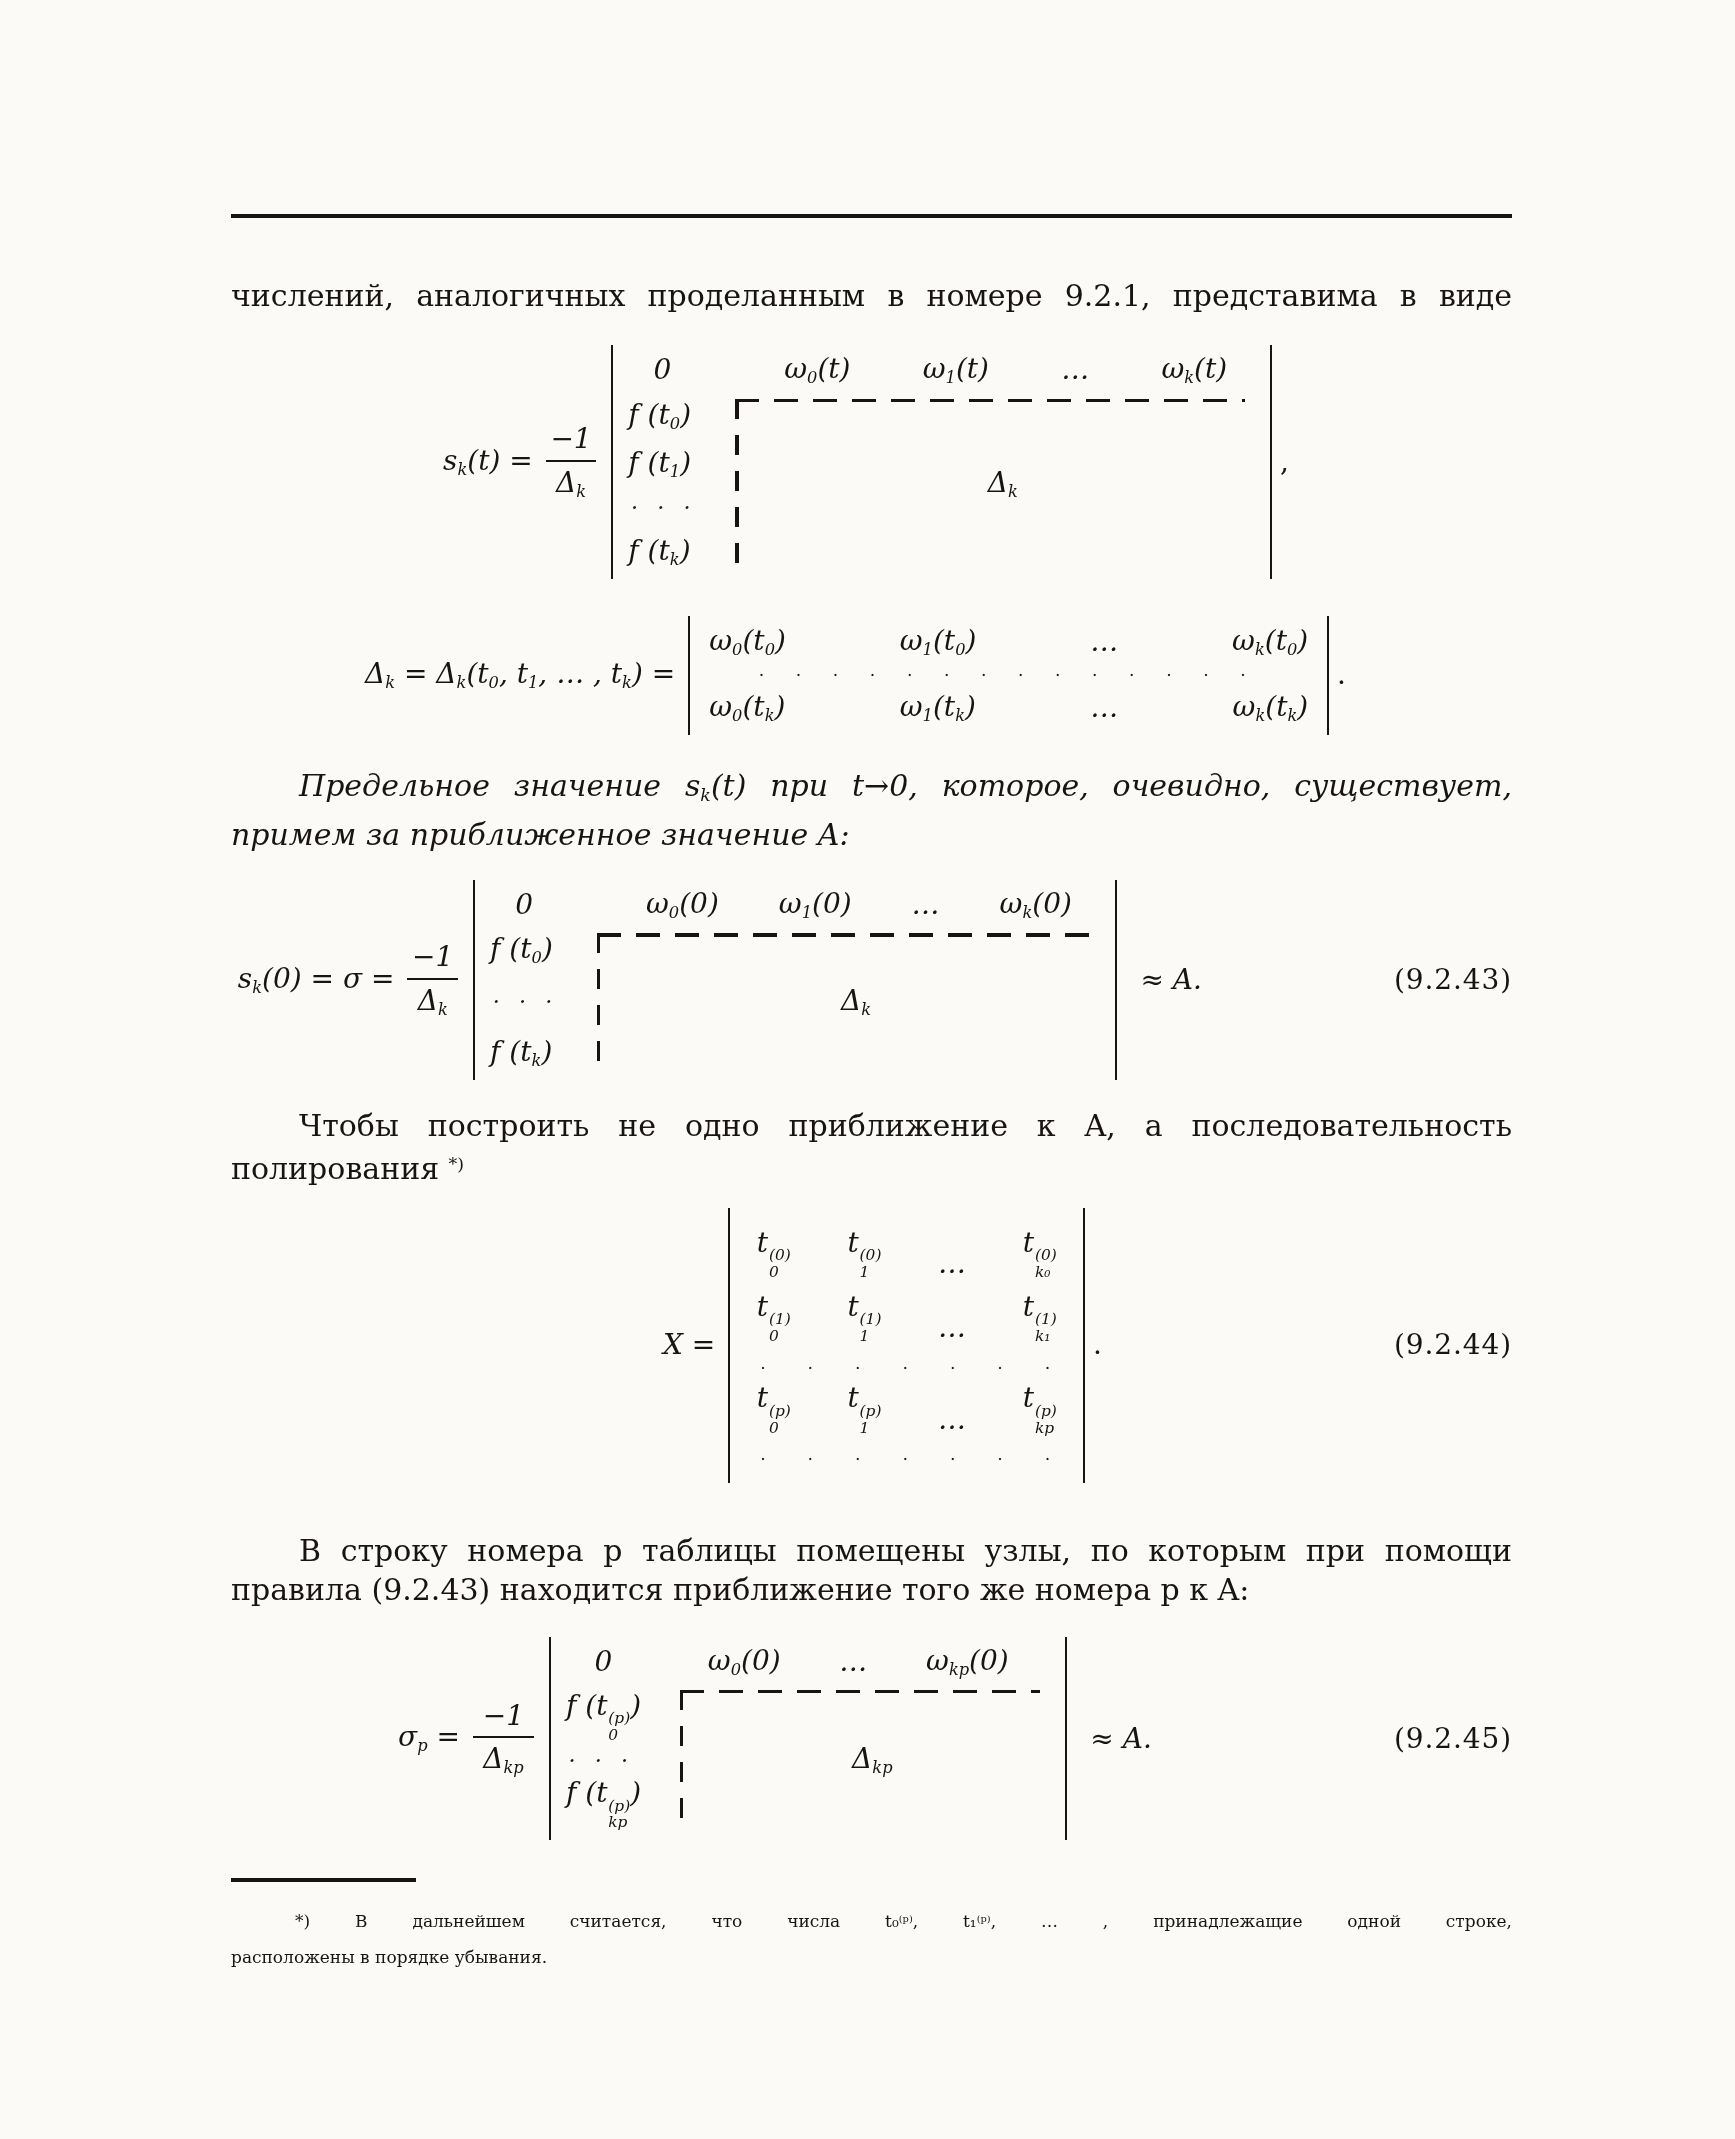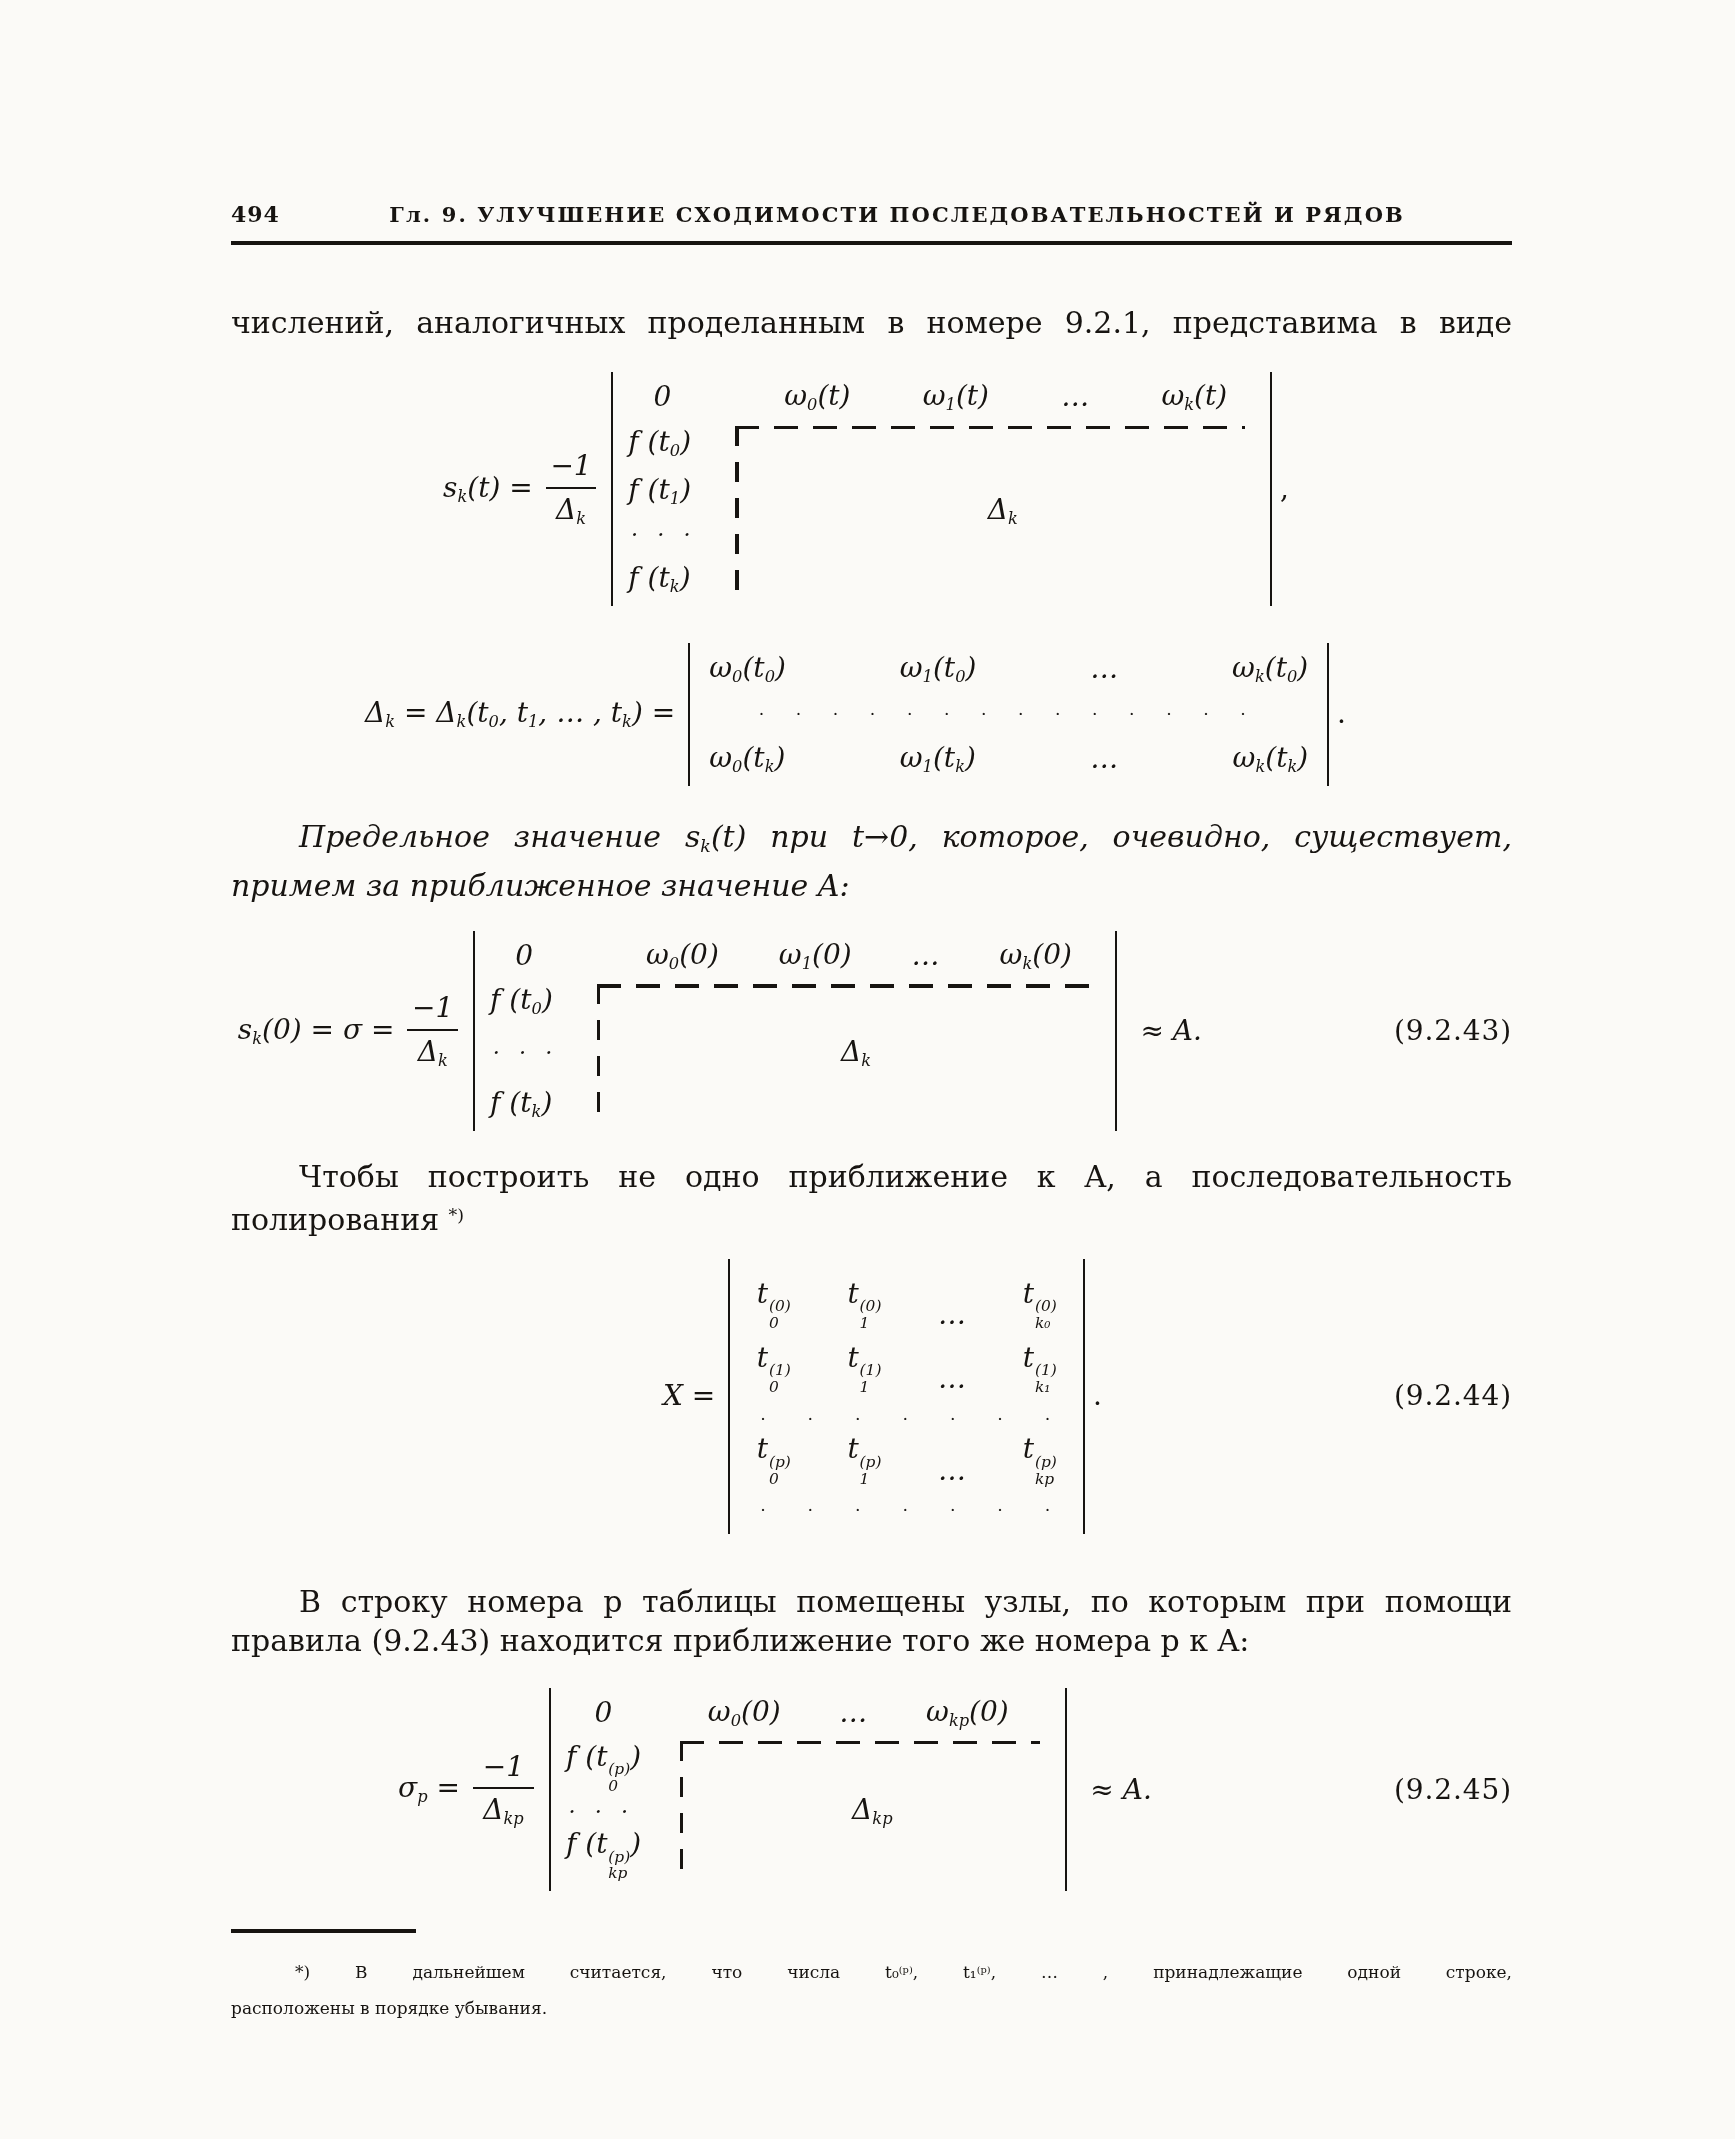--- a/index.html
+++ b/index.html
@@ -101,21 +101,21 @@
   .f-sk .region{width:535px;height:171px;}
   .f-43{margin-top:26px;padding-left:6.8px;}
   .f-43 .region{width:518px;height:137px;}
   .f-45{margin-top:28px;padding-left:167px;}
   .f-45 .region{width:385px;height:141px;}
   .f-45 .orow{padding:0 56px 0 28px;}
 
   
   .f-delta{margin-top:37px;padding-left:134px;}
   .det2{
-    display:flex;flex-direction:column;gap:19px;
+    display:flex;flex-direction:column;gap:7px;
     border-left:2.6px solid var(--ink);border-right:2.6px solid var(--ink);
     padding:9.4px 19px;
   }
   .drow{display:flex;justify-content:space-between;width:599px;align-items:center;}
   .ddots{text-align:center;font-size:.62em;letter-spacing:13px;line-height:1;font-style:normal;}
 
   
   .f-44{margin-top:19.7px;padding-left:432px;}
   .xdet{
     display:flex;flex-direction:column;gap:10.3px;
@@ -130,24 +130,20 @@
   .footnote .tline{font-size:17px;line-height:36px;}
   .footnote{margin-top:19px;}
   .footnote .indent{text-indent:64px;}
 </style>
 </head>
 <body>
 
 <div class="page">
   <div class="content">
 
-    <div class="running-head">
-      <span class="page-num">494</span>
-      <span class="run-title">Гл. 9. УЛУЧШЕНИЕ СХОДИМОСТИ ПОСЛЕДОВАТЕЛЬНОСТЕЙ И РЯДОВ</span>
-    </div>
     <div class="head-rule"></div>
 
     <div class="tline jline p1">числений, аналогичных проделанным в номере 9.2.1, представима в виде</div>
 
     <div class="formula f-sk">
       <span class="lhs">s<sub>k</sub>(t) =</span>
       <span class="frac">
         <span class="num">−1</span>
         <span class="den">Δ<sub>k</sub></span>
       </span>

